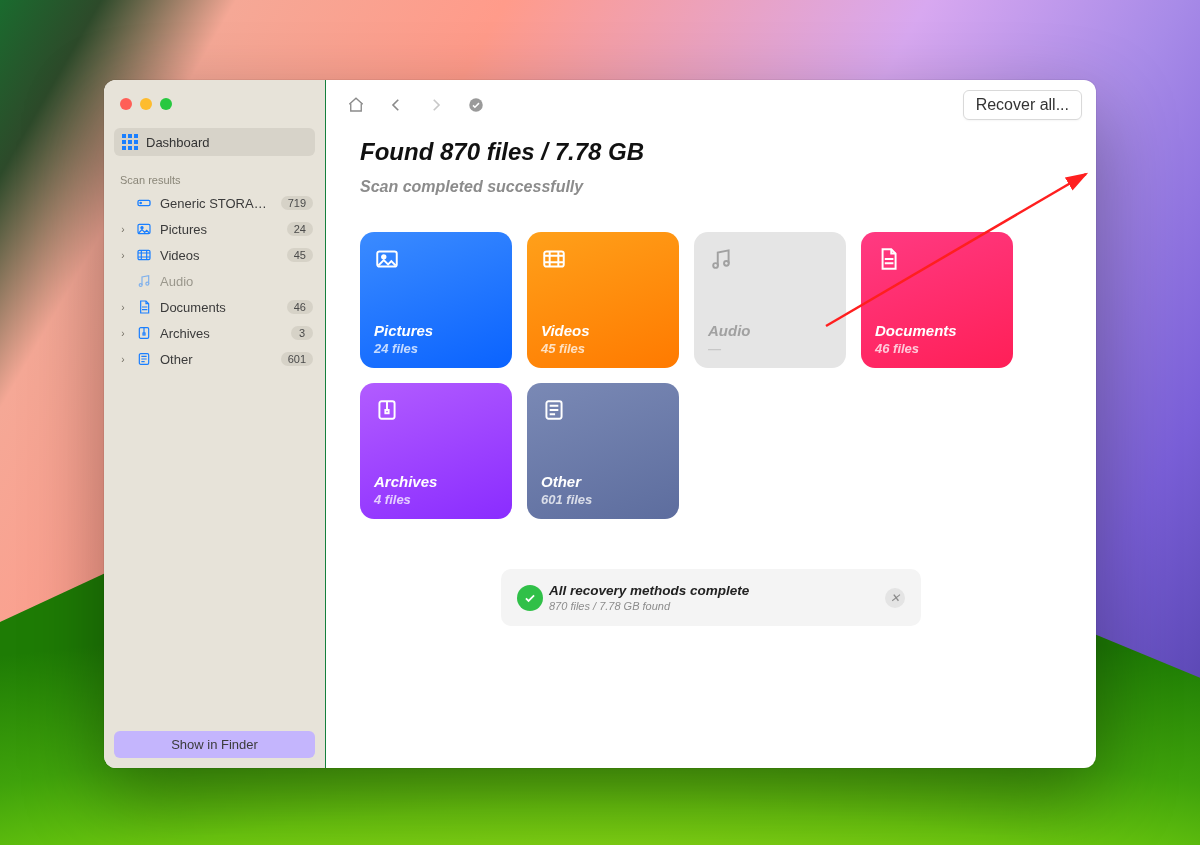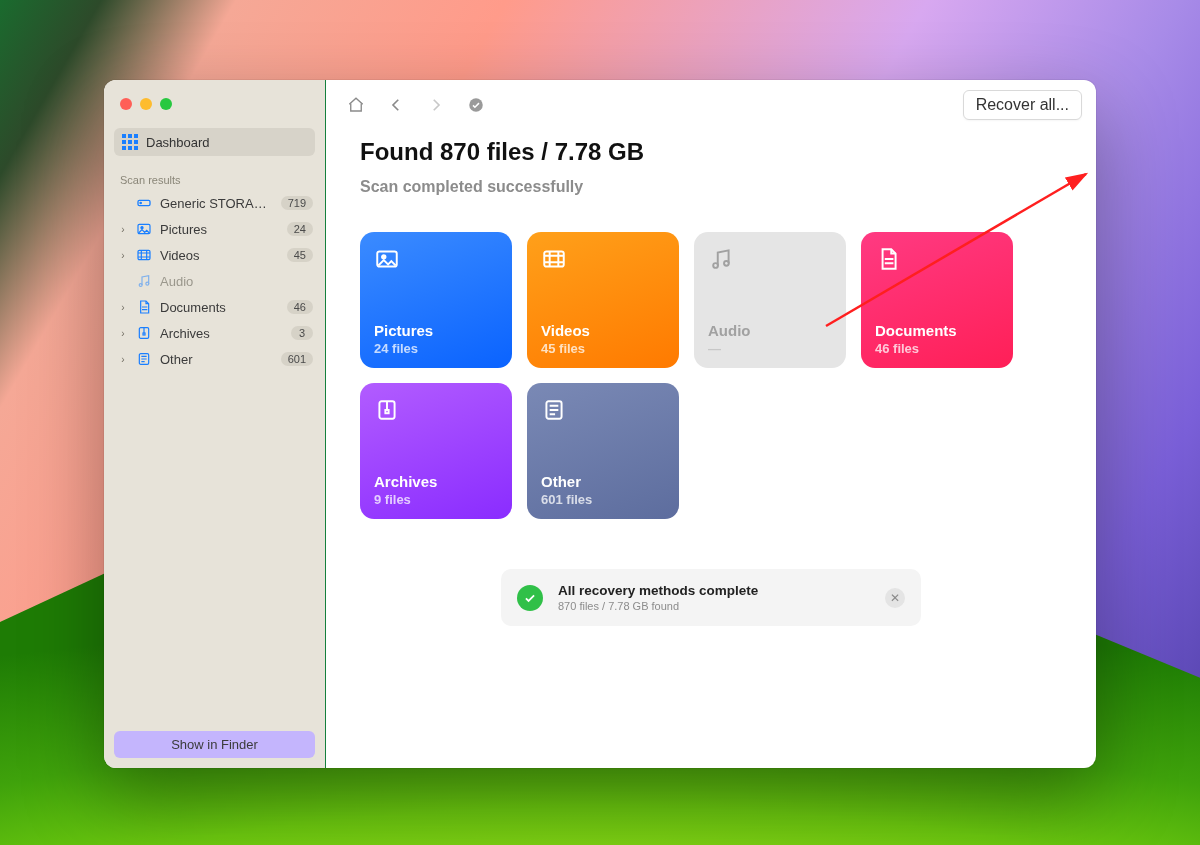--- a/index.html
+++ b/index.html
@@ -99,21 +99,21 @@
     padding:5px 12px; font-size:16px; color:#333;
     box-shadow: 0 1px 2px rgba(0,0,0,0.04);
   }
   .btn-blue {
     background:#0a84ff; color:#fff; border-radius:6px;
     padding:5px 12px; font-size:13px; font-weight:500;
     border: 2.5px solid #ff3b30; 
     outline: 1px solid #0a84ff;
   }
 
-  .content { padding: 8px 34px 20px 34px; position:relative; flex:1; }
+  .content { padding: 8px 34px 20px 34px; position:relative; flex:1;font-style:italic; }
   h1 { font-size:24px; font-weight:800; color:#111; }
   .sub { font-size:16px; font-weight:600; color:#8c8c8c; margin-top:12px; }
 
   .cards { display:flex; flex-wrap:wrap; gap:15px; margin-top:36px; }
   .card {
     width:152px; height:136px; border-radius:14px;
     padding:14px 14px 12px 14px; color:#fff;
     display:flex; flex-direction:column; justify-content:space-between;
   }
   .card .cic { width:26px; height:26px; }
@@ -124,21 +124,21 @@
   .card.orange { background: linear-gradient(160deg,#ffa01a,#ff7a00); }
   .card.gray   { background: #e5e5e5; color:#a1a1a1; }
   .card.gray .cs { color:#bdbdbd; }
   .card.pink   { background: linear-gradient(160deg,#ff3a82,#ff1f57); }
   .card.purple { background: linear-gradient(160deg,#b25cff,#8a2cff); }
   .card.slate  { background: linear-gradient(160deg,#7a89b5,#5d6d9e); }
 
   .status {
     margin: 50px auto 0 auto; width: 420px;
     background:#f4f4f4; border-radius:10px;
-    padding:14px 16px; display:flex; align-items:center; gap:15px;
+    padding:14px 16px; display:flex; align-items:center; gap:6px;
   }
   .status .ok {
     width:26px; height:26px; border-radius:50%; background:#30c048;
     display:flex; align-items:center; justify-content:center; color:#fff; font-weight:700;
   }
   .status .txt { flex:1; }
   .status .t1 { font-size:13.5px; font-weight:700; color:#222; }
   .status .t2 { font-size:11px; color:#8c8c8c; margin-top:2px; }
   .status .x {
     width:20px; height:20px; border-radius:50%; background:#e4e4e4;
@@ -337,21 +337,21 @@
     </div>
           </div>
           <div class="card purple">
     <div class="cic"><svg viewBox="0 0 24 24" stroke="#ffffff" stroke-width="1.8" fill="none">
                 <rect x="5" y="4" width="14" height="16" rx="2"></rect>
                 <path d="M12 4v8"></path>
                 <rect x="10.5" y="12" width="3" height="3"></rect>
               </svg></div>
     <div>
       <div class="ct">Archives</div>
-      <div class="cs">9 files</div>
+      <div class="cs">4 files</div>
     </div>
           </div>
           <div class="card slate">
     <div class="cic"><svg viewBox="0 0 24 24" stroke="#ffffff" stroke-width="1.8" fill="none">
                 <rect x="5" y="4" width="14" height="16" rx="2"></rect>
                 <path d="M8 8h8M8 12h8M8 16h5"></path>
               </svg></div>
     <div>
       <div class="ct">Other</div>
       <div class="cs">601 files</div>

